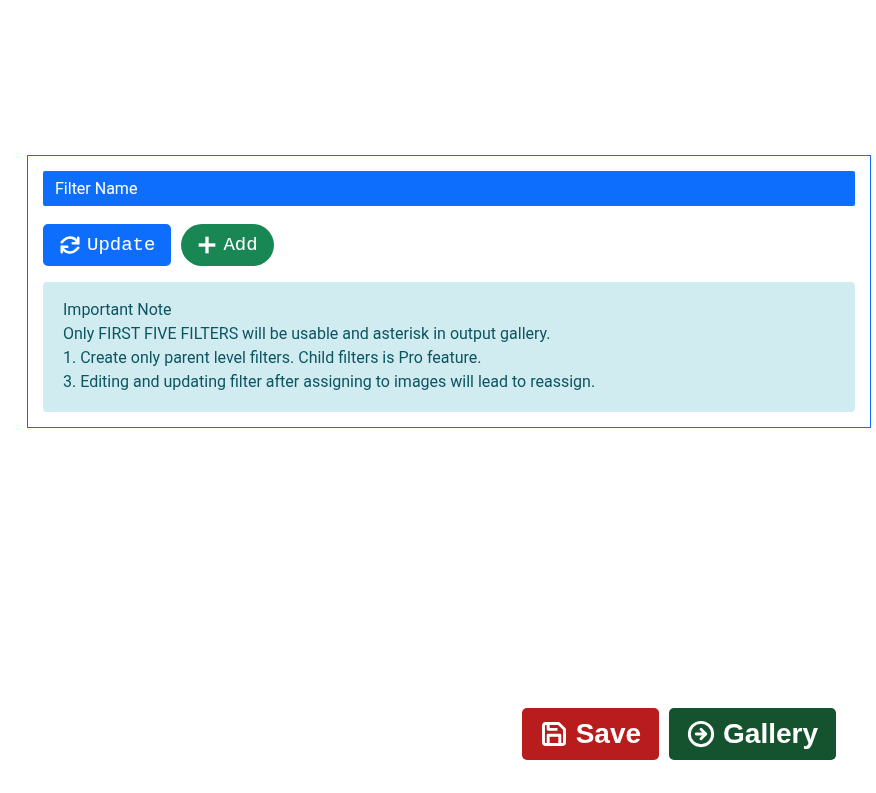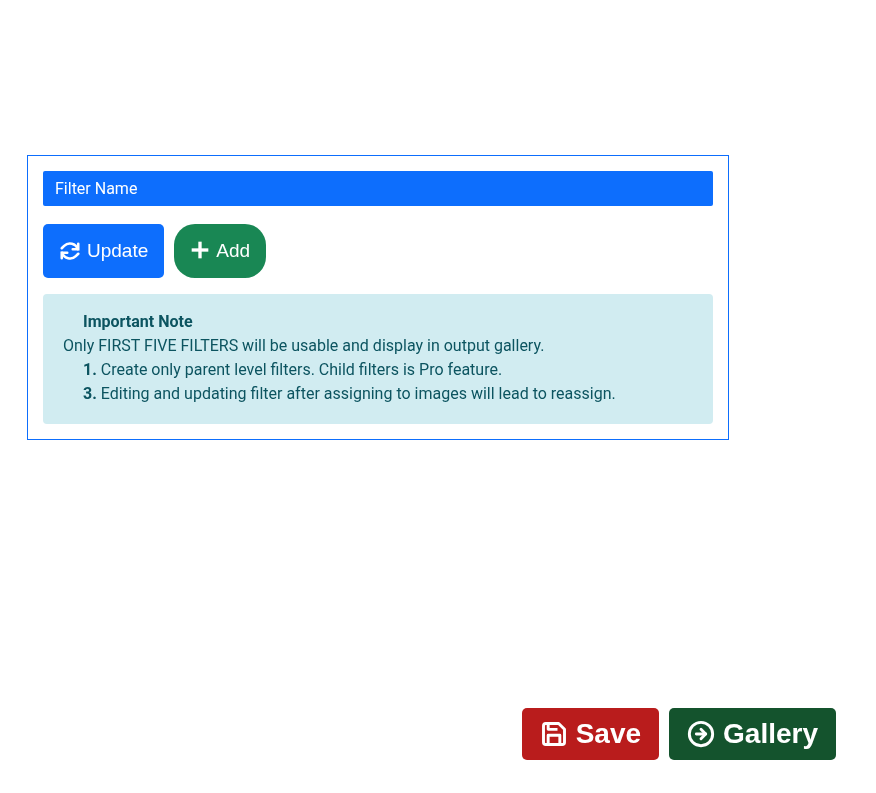--- a/index.html
+++ b/index.html
@@ -11,21 +11,21 @@
       font-family: -apple-system, BlinkMacSystemFont, "Segoe UI", Roboto, "Helvetica Neue", Arial, sans-serif;
       background: #fff;
       width: 876px;
       height: 793px;
       position: relative;
     }
     .panel {
       position: absolute;
       top: 155px;
       left: 27px;
-      width: 702px;
+      width: 844px;
       border: 1px solid #0d6efd;
       padding: 15px;
     }
     .header-bar {
       background: #0d6efd;
       color: #fff;
       padding: 8px 12px;
       font-size: 16px;
       border-radius: 2px;
     }
@@ -58,48 +58,48 @@
     .dropdown-toggle svg {
       fill: #6c757d;
     }
     .button-row {
       margin-top: 18px;
       display: flex;
       gap: 10px;
     }
     .btn {
       display: inline-flex;
-      align-items: flex-start;
+      align-items: center;
       gap: 6px;
-      padding: 16px 16px;
+      padding: 10px 16px;
       border: none;
       border-radius: 5px;
       font-size: 19px;
       color: #fff;
       cursor: pointer;
+      font-family: Liberation Mono, monospace;
     }
     .btn-primary {
       background: #0d6efd;
     }
     .btn-success {
       background: #198754;
       border-radius: 21px;
     }
     .note-box {
       margin-top: 16px;
       background: #d1ecf1;
       padding: 16px 20px 18px 20px;
       border-radius: 4px;
       color: #0c5460;
       font-size: 16px;
       line-height: 1.5;
     }
     .note-box strong {
-      font-weight: 700;
-      margin-left: 20px;
+      font-weight: 400;
     }
     .footer-buttons {
       position: absolute;
       top: 708px;
       right: 40px;
       display: flex;
       gap: 10px;
     }
     .btn-lg {
       display: inline-flex;
@@ -152,21 +152,21 @@
           <rect x="10" y="2" width="4" height="20"></rect>
           <rect x="2" y="10" width="20" height="4"></rect>
         </svg>
       </span>
       <span>Add</span>
     </button>
   </div>
 
   <div class="note-box">
     <div><strong>Important Note</strong></div>
-    <div>Only FIRST FIVE FILTERS will be usable and display in output gallery.</div>
+    <div>Only FIRST FIVE FILTERS will be usable and asterisk in output gallery.</div>
     <div><strong>1.</strong> <span>Create only parent level filters. Child filters is Pro feature.</span></div>
     <div><strong>3.</strong> <span>Editing and updating filter after assigning to images will lead to reassign.</span></div>
   </div>
 </div>
 
 <div class="footer-buttons">
   <button class="btn-lg btn-success">
     <span class="icon">
       <svg width="28" height="28" viewBox="0 0 24 24" fill="none" stroke="white" stroke-width="2.5" stroke-linejoin="round">
         <path d="M19 21H5a2 2 0 0 1-2-2V5a2 2 0 0 1 2-2h11l5 5v11a2 2 0 0 1-2 2z"></path>

